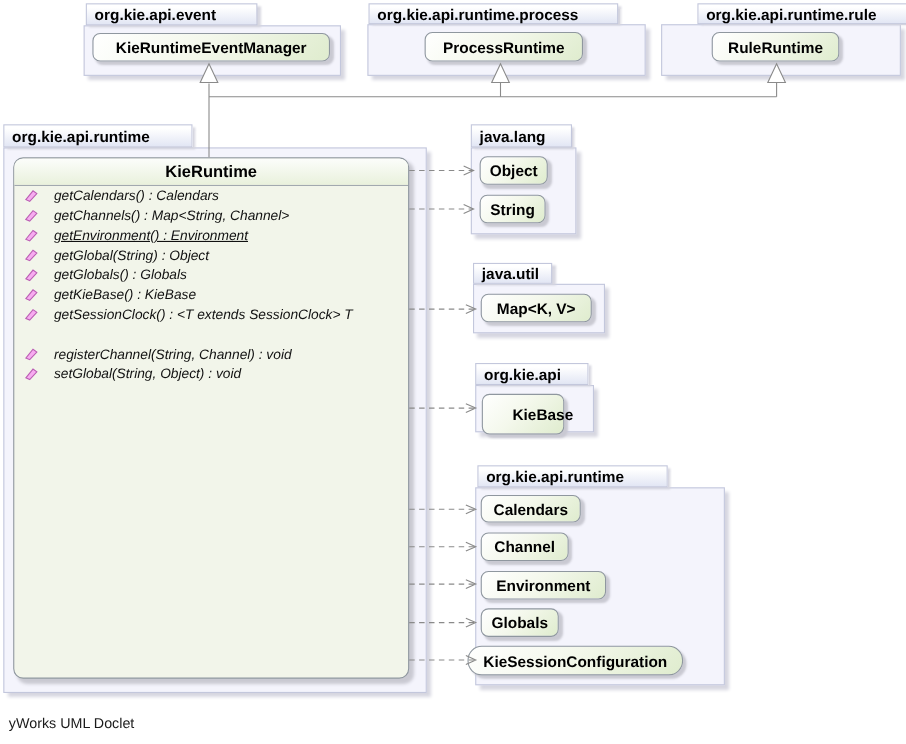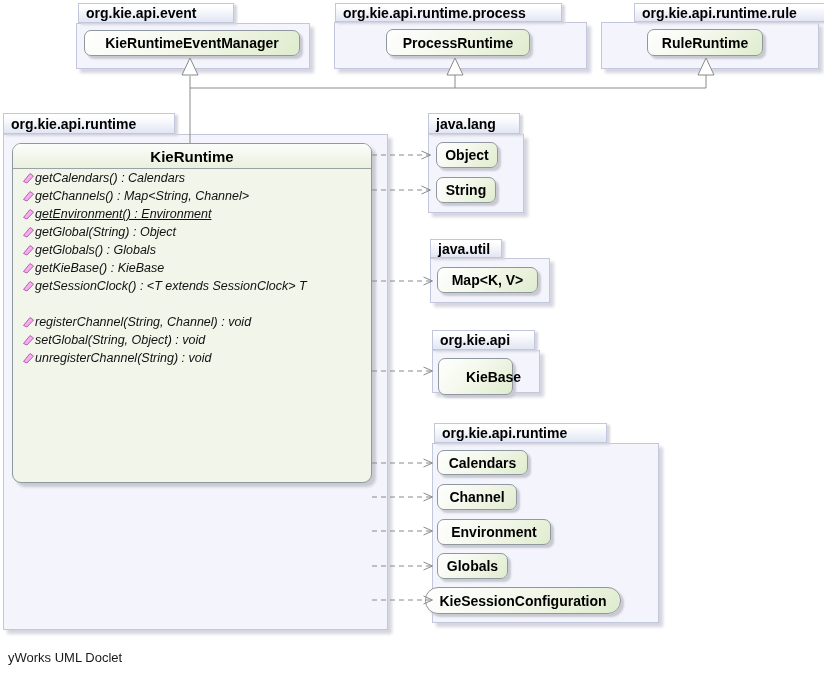--- a/index.html
+++ b/index.html
@@ -36,21 +36,21 @@
     box-sizing:border-box;
   }
   .class-title {
     height:24px; border-bottom:1px solid #9aa1a9; border-radius:8px 8px 0 0;
     background:linear-gradient(180deg,#fcfdfb 0%,#e9f1dc 100%);
     display:flex; align-items:center; justify-content:center;
     font-weight:bold; font-size:15px; color:#000; cursor:pointer;
   }
   .method-row {
     position:absolute; left:9px; height:18px;
-    display:flex; align-items:center; gap:0;
+    display:flex; align-items:center; gap:14px;
     font-style:italic; font-size:12.5px; color:#111; white-space:nowrap;
     cursor:pointer;
   }
   .m-icon { display:inline-flex; width:13px; height:12px; flex:0 0 13px; }
   
   .edges { position:absolute; left:0; top:0; z-index:4; pointer-events:none; }
   .dep  { stroke:#8a8a8a; stroke-width:1; fill:none; stroke-dasharray:5,4; }
   .inh  { stroke:#8a8a8a; stroke-width:1; fill:none; }
   .tri  { fill:#ffffff; stroke:#8a8a8a; stroke-width:1; }
   
@@ -85,21 +85,21 @@
   </div>
   <div class="node" style="left:647px;top:29px;width:116px;height:27px;">
     <span>RuleRuntime</span>
   </div>
 
   <div class="pkg-body" style="left:3px;top:134px;width:385px;height:496px;"></div>
   <div class="pkg-tab" style="left:3px;top:113px;width:172px;height:21px;">
     <span>org.kie.api.runtime</span>
   </div>
 
-  <div class="class-box" style="left:12px;top:143px;width:360px;height:340px;">
+  <div class="class-box" style="left:12px;top:143px;width:360px;height:474px;">
     <div class="class-title">
       <span>KieRuntime</span>
     </div>
 
     <div class="method-row" style="top:25px;">
       <span class="m-icon">
           <svg width="13" height="12" viewBox="0 0 13 12">
             <path d="M1.5,9.5 L8,1.5 L11.5,4 L5,11 Z" fill="#f7abf0" stroke="#bb5fb4" stroke-width="1"></path>
           </svg>
         </span>
@@ -161,28 +161,20 @@
         </span>
       <span>registerChannel(String, Channel) : void</span>
     </div>
     <div class="method-row" style="top:187px;">
       <span class="m-icon">
           <svg width="13" height="12" viewBox="0 0 13 12">
             <path d="M1.5,9.5 L8,1.5 L11.5,4 L5,11 Z" fill="#f7abf0" stroke="#bb5fb4" stroke-width="1"></path>
           </svg>
         </span>
       <span>setGlobal(String, Object) : void</span>
-    </div>
-    <div class="method-row" style="top:205px;">
-      <span class="m-icon">
-          <svg width="13" height="12" viewBox="0 0 13 12">
-            <path d="M1.5,9.5 L8,1.5 L11.5,4 L5,11 Z" fill="#f7abf0" stroke="#bb5fb4" stroke-width="1"></path>
-          </svg>
-        </span>
-      <span>unregisterChannel(String) : void</span>
     </div>
   </div>
 
   <div class="pkg-body" style="left:428px;top:134px;width:96px;height:79px;"></div>
   <div class="pkg-tab" style="left:428px;top:113px;width:92px;height:21px;">
     <span>java.lang</span>
   </div>
   <div class="node" style="left:436px;top:142px;width:62px;height:26px;">
     <span>Object</span>
   </div>

